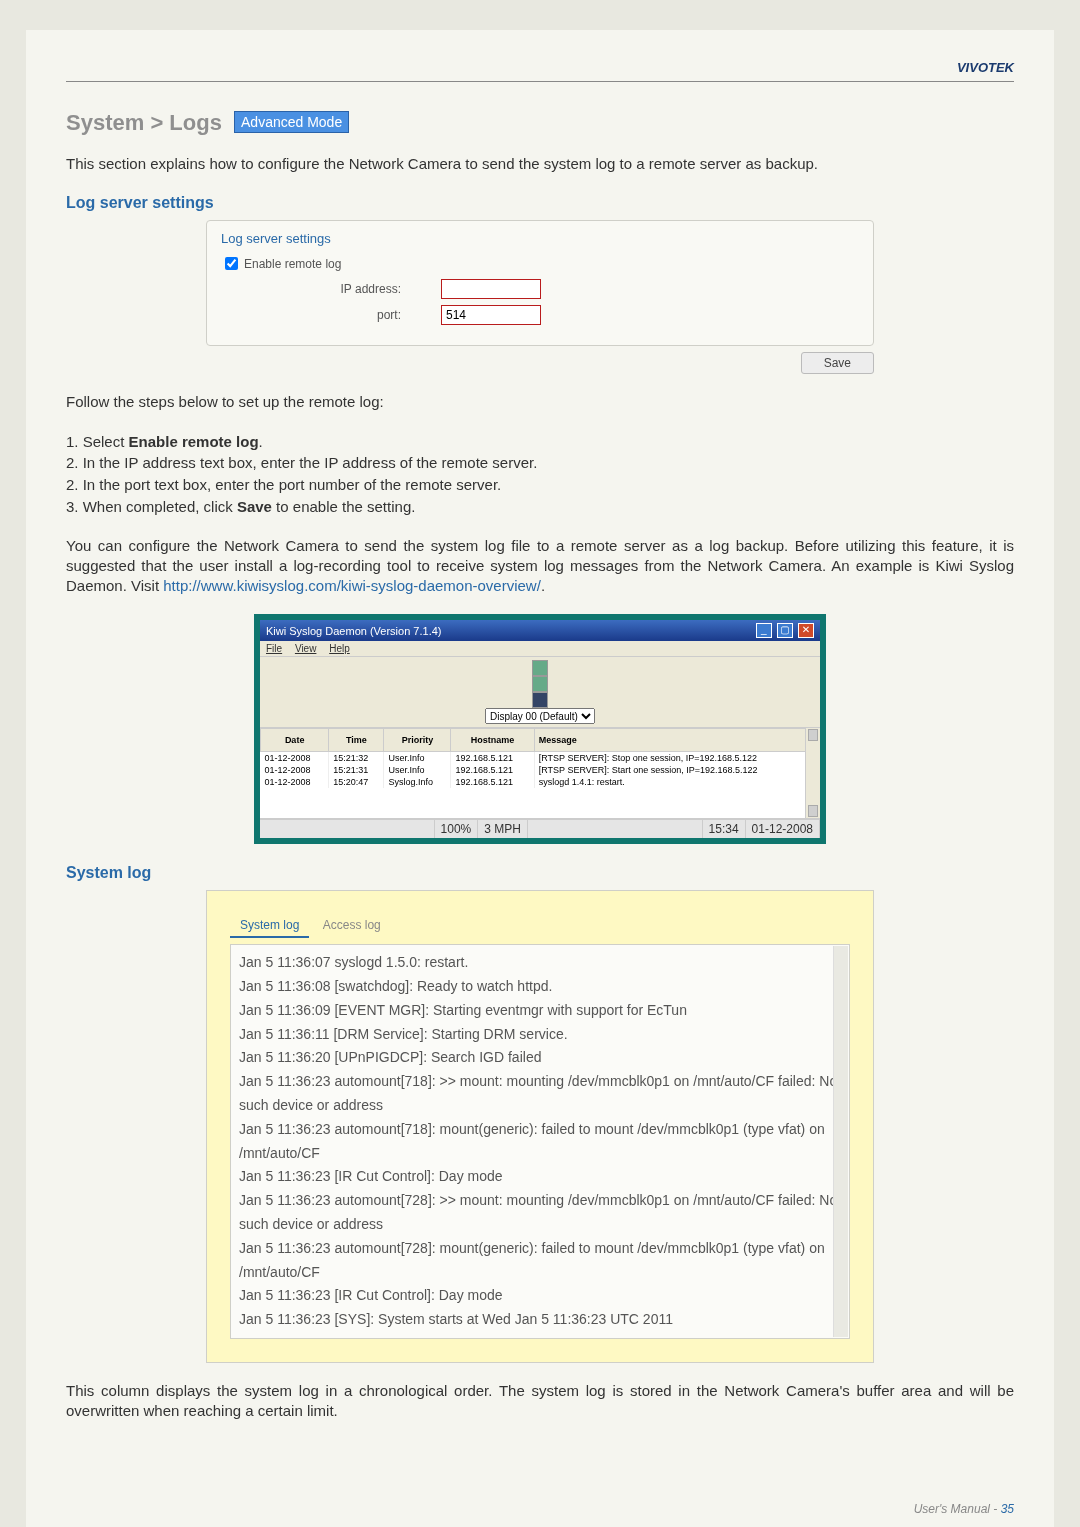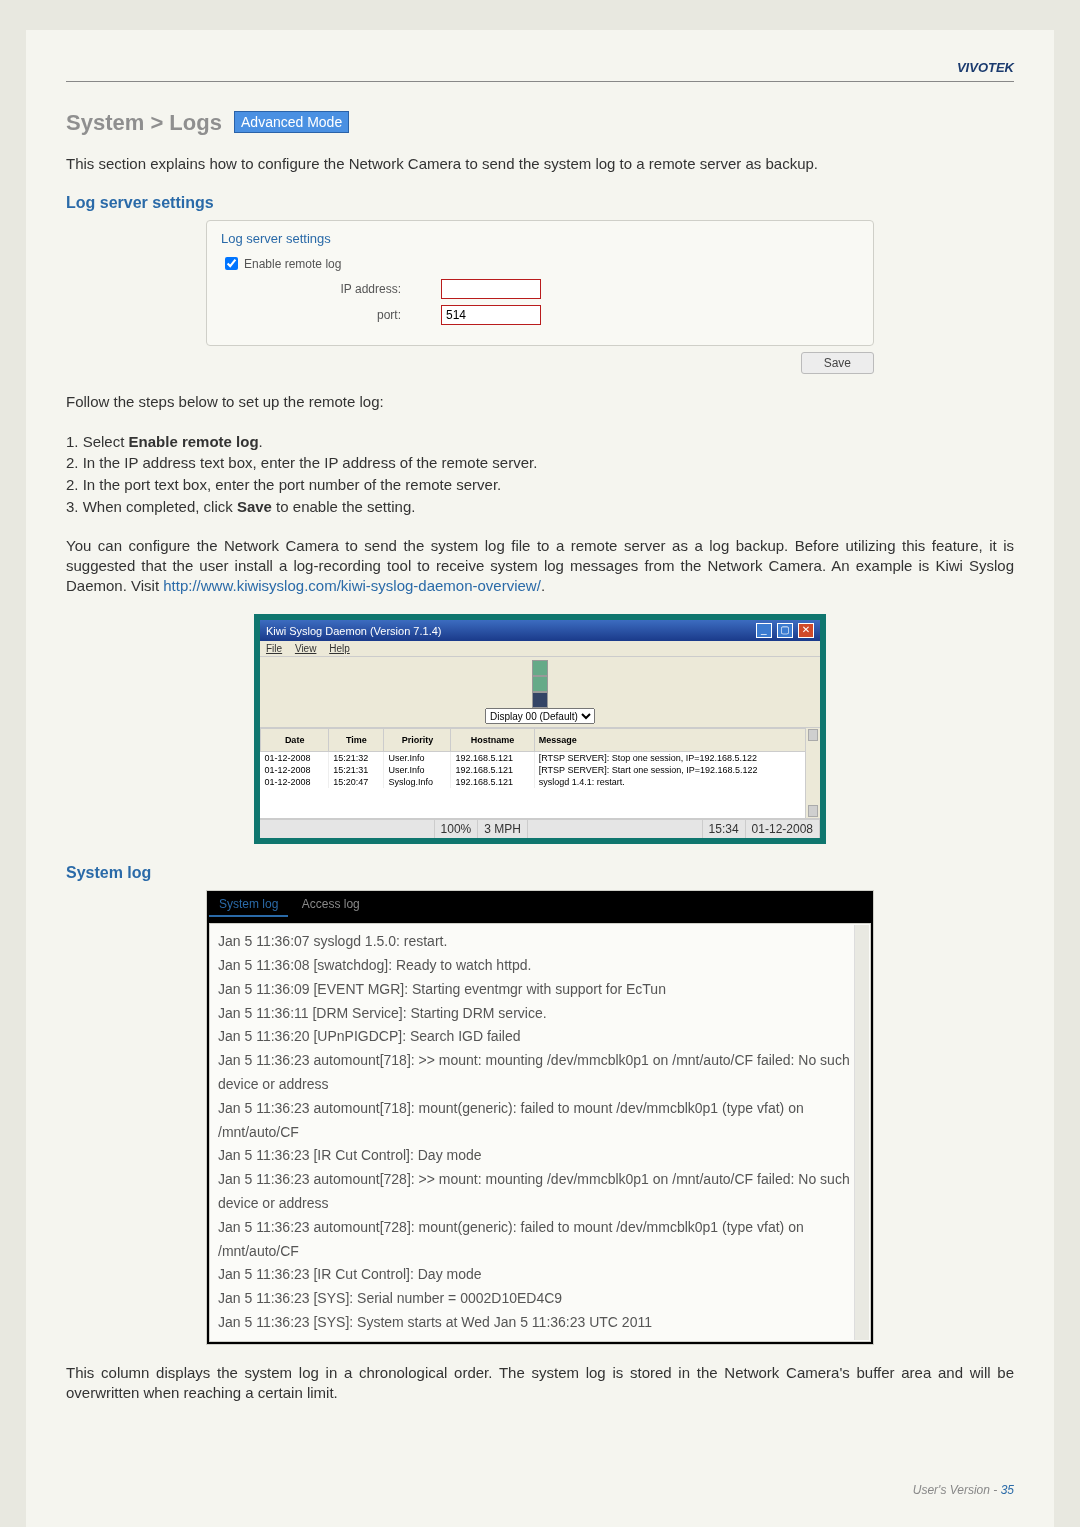--- a/index.html
+++ b/index.html
@@ -218,23 +218,23 @@
     border-top:1px solid #ccc;
   }
   .kiwi-status div {
     border-right:1px solid #ccc;
     padding:2px 6px;
   }
   .kiwi-status .grow { flex:1; }
   
   .syslog-panel {
     border: 1px solid #cfcfc8;
-    background: #000000;
+    background: #fef9c3;
     margin: 0 140px 0 140px;
-    padding: 2px;
+    padding: 23px;
   }
   .tabs {
     font-size: 12px;
     margin-bottom: 6px;
   }
   .tabs .tab {
     display: inline-block;
     padding: 4px 10px;
     color: #888;
   }
@@ -401,26 +401,25 @@
           <div>Jan 5 11:36:08 [swatchdog]: Ready to watch httpd.</div>
           <div>Jan 5 11:36:09 [EVENT MGR]: Starting eventmgr with support for EcTun</div>
           <div>Jan 5 11:36:11 [DRM Service]: Starting DRM service.</div>
           <div>Jan 5 11:36:20 [UPnPIGDCP]: Search IGD failed</div>
           <div>Jan 5 11:36:23 automount[718]: &gt;&gt; mount: mounting /dev/mmcblk0p1 on /mnt/auto/CF failed: No such device or address</div>
           <div>Jan 5 11:36:23 automount[718]: mount(generic): failed to mount /dev/mmcblk0p1 (type vfat) on /mnt/auto/CF</div>
           <div>Jan 5 11:36:23 [IR Cut Control]: Day mode</div>
           <div>Jan 5 11:36:23 automount[728]: &gt;&gt; mount: mounting /dev/mmcblk0p1 on /mnt/auto/CF failed: No such device or address</div>
           <div>Jan 5 11:36:23 automount[728]: mount(generic): failed to mount /dev/mmcblk0p1 (type vfat) on /mnt/auto/CF</div>
           <div>Jan 5 11:36:23 [IR Cut Control]: Day mode</div>
-          <div>Jan 5 11:36:23 [SYS]: Serial number = 0002D10ED4C9</div>
           <div>Jan 5 11:36:23 [SYS]: System starts at Wed Jan 5 11:36:23 UTC 2011</div>
         </div>
       <div class="sb"></div>
     </div>
   </div>
 
   <p class="body-text para-justify">This column displays the system log in a chronological order. The system log is stored in the Network Camera's buffer area and will be overwritten when reaching a certain limit.</p>
 
   <div class="footer">
-    <span>User's Version - </span><span class="pg">35</span>
+    <span>User's Manual - </span><span class="pg">35</span>
   </div>
 
 </div>
 
 </body></html>

